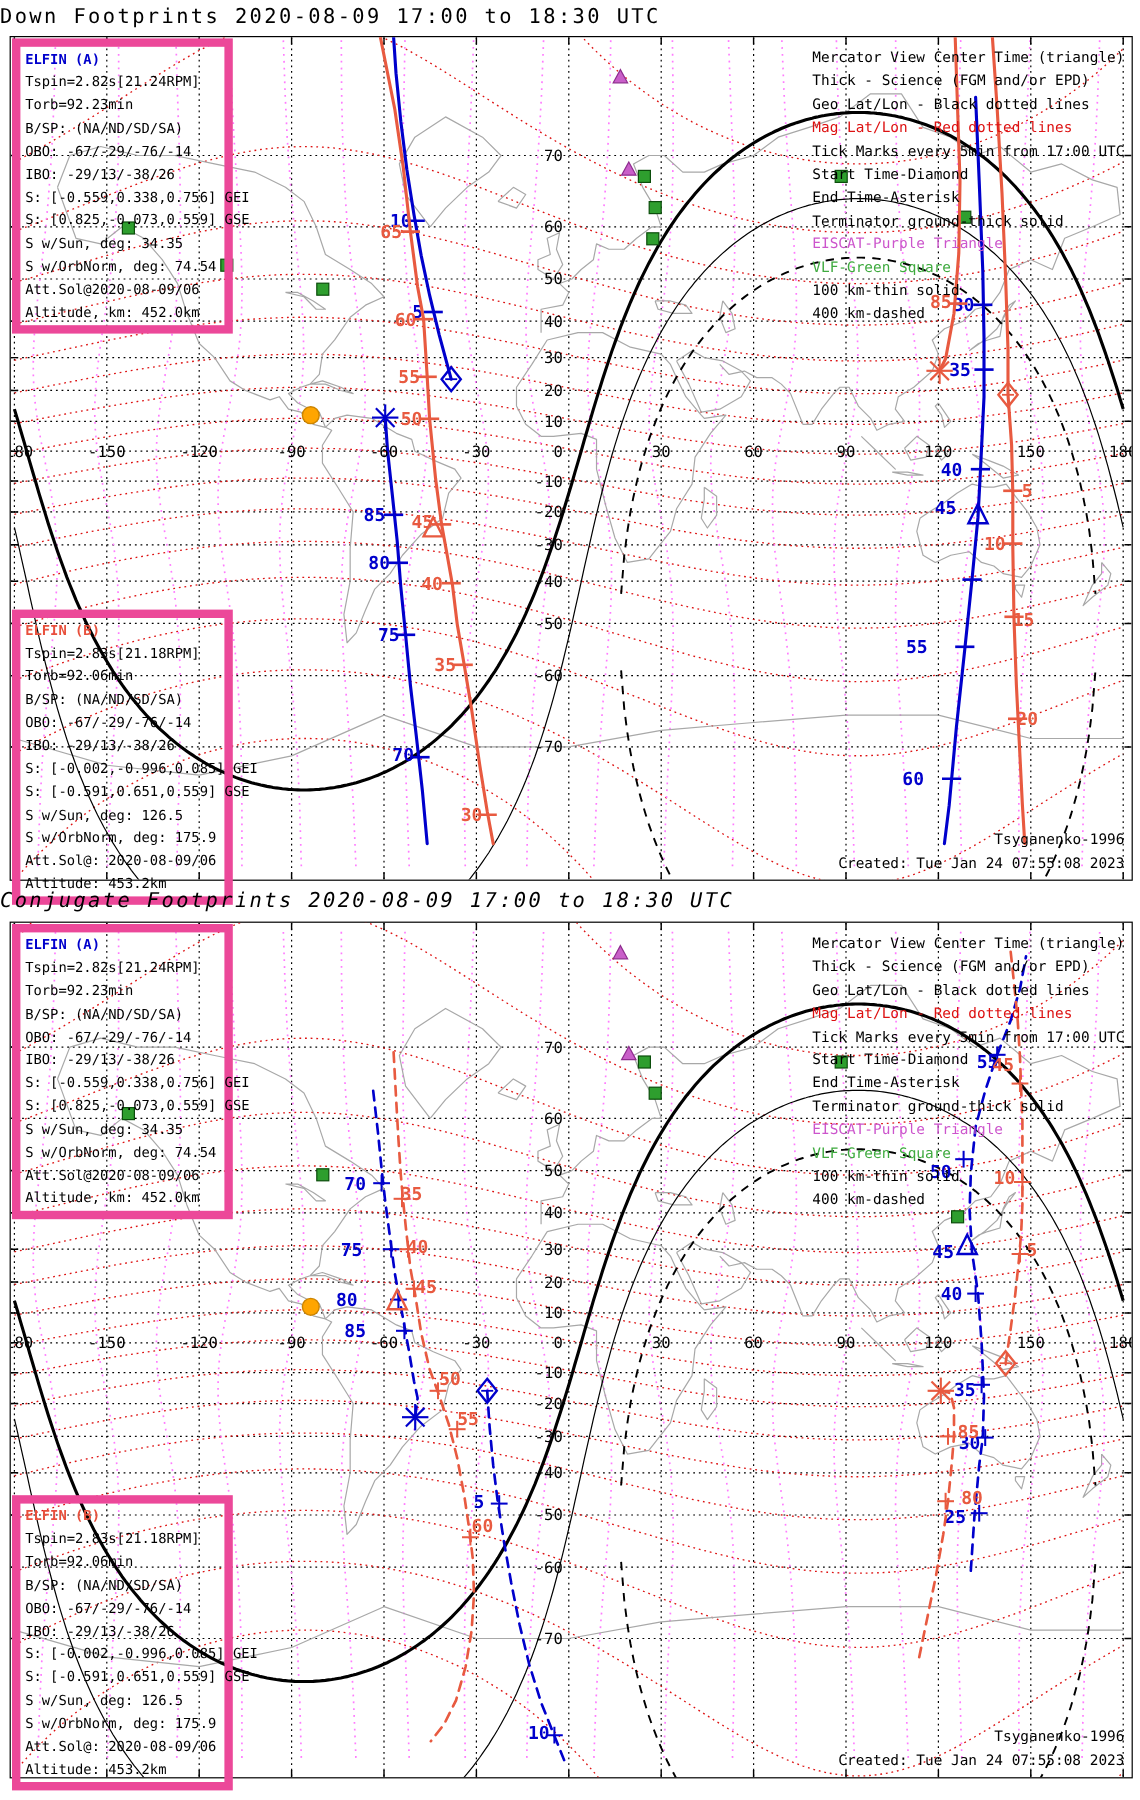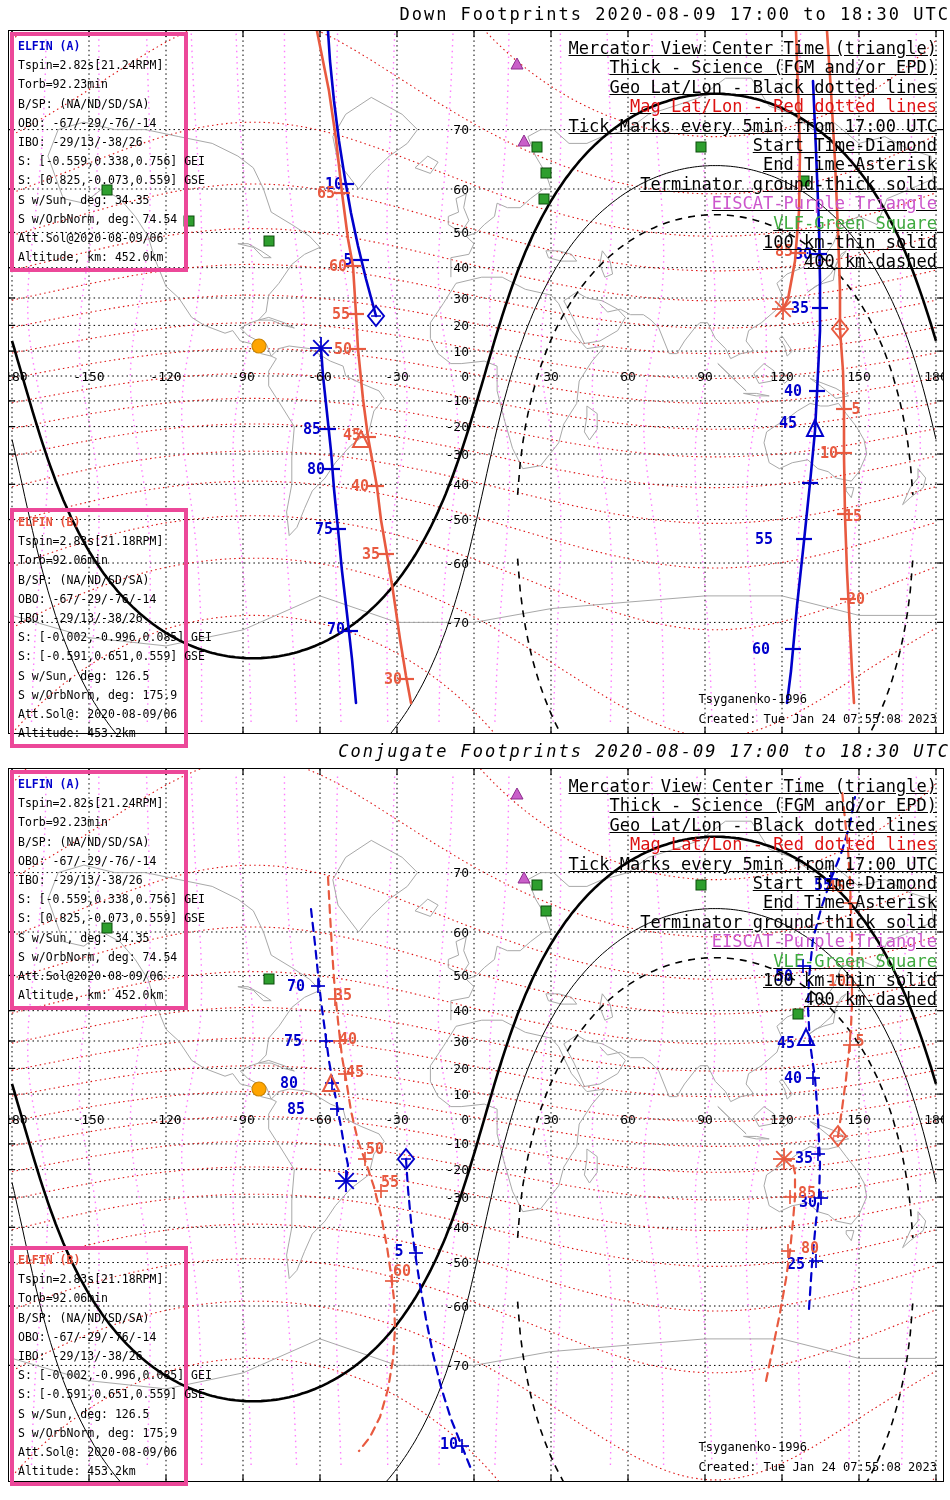--- a/index.html
+++ b/index.html
@@ -1,27 +1,27 @@
 <!DOCTYPE html>
 <html><head>
 <meta charset="utf-8">
 <style>
   html,body{margin:0;padding:0;background:#fff;}
   .page{position:relative;width:950px;height:1500px;background:#ffffff;
         font-family:"DejaVu Sans Mono","Liberation Mono",monospace;overflow:hidden;}
-  .ptitle{position:absolute;left:0;width:100%;text-align:right;font-size:17px;
+  .ptitle{position:absolute;left:0;width:100%;text-align:left;font-size:17px;
           letter-spacing:2px;color:#000;white-space:nowrap;}
   .panel{position:absolute;left:8px;width:934px;border:1px solid #000;background:#fff;}
   .panel svg{position:absolute;left:0;top:0;}
-  .ibox{position:absolute;border:4px solid #ec4899;font-size:11.5px;line-height:19.2px;
+  .ibox{position:absolute;border:7px solid #ec4899;font-size:11.5px;line-height:19.2px;
         white-space:nowrap;padding:1px 0 1px 4px;width:166px;overflow:visible;color:#000;}
   .ibox .hd{font-weight:bold;}
-  .legend{position:absolute;right:6px;top:8px;text-align:right;font-size:17px;
-          line-height:19.4px;white-space:nowrap;text-decoration:underline;}
-  .credits{position:absolute;right:6px;bottom:4px;text-align:left;font-size:12px;
+  .legend{position:absolute;right:6px;top:8px;font-size:12px;
+          line-height:19.4px;white-space:nowrap;}
+  .credits{position:absolute;right:6px;bottom:4px;text-align:right;font-size:12px;
            line-height:20px;color:#000;white-space:nowrap;}
 </style>
 </head>
 <body>
 
 <div class="page">
   <div class="ptitle" style="top:4px;">Down Footprints 2020-08-09 17:00 to 18:30 UTC</div>
   <div class="panel" style="top:30px;height:702px;">
       <svg viewBox="0 0 934 702" width="934" height="702">
         <g stroke="#000000" stroke-width="1" stroke-dasharray="1.5 3.2" fill="none">

